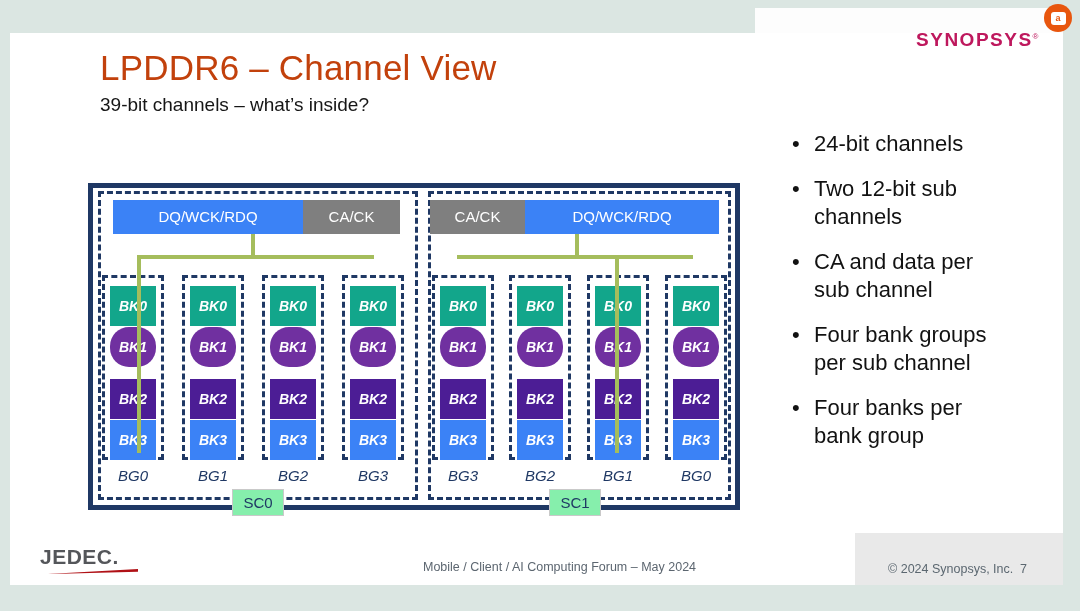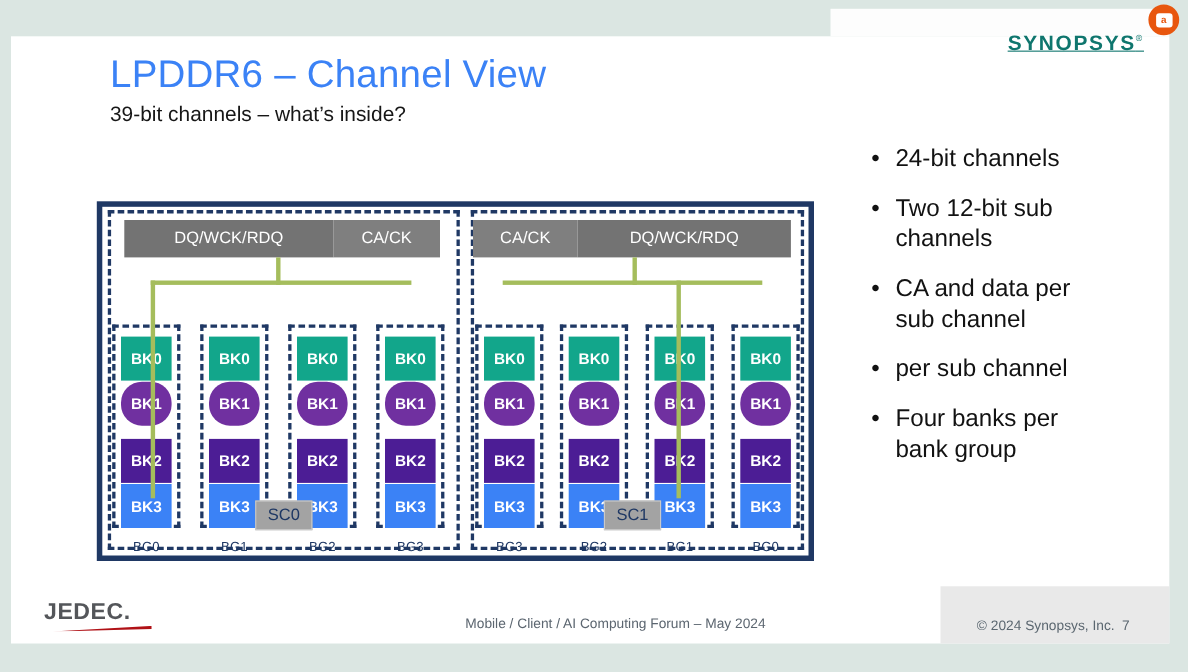--- a/index.html
+++ b/index.html
@@ -24,30 +24,30 @@
     width:15px; height:13px; background:#fff; border-radius:3px;
     color:#e8560e; font-size:9px; font-weight:bold; text-align:center;
     line-height:13px;
   }
   .slide {
     position:absolute; left:10px; top:33px; width:1053px; height:552px;
     background:#ffffff;
   }
   .title {
     position:absolute; left:90px; top:15px;
-    font-size:35px; color:#3b82f6; letter-spacing:0.2px;
+    font-size:35px; color:#c2410c; letter-spacing:0.2px;
   }
   .subtitle {
     position:absolute; left:90px; top:61px;
     font-size:19px; color:#161616;
   }
   .synopsys-logo {
     position:absolute; right:23px; top:-4px;
-    color:#0f766e; font-size:19px; font-weight:bold;
-    letter-spacing:1.5px; text-transform:uppercase;text-decoration:underline;
+    color:#be185d; font-size:19px; font-weight:bold;
+    letter-spacing:1.5px; text-transform:uppercase;
   }
   .synopsys-logo sup { font-size:8px; font-weight:normal; }
   
   .bullets {
     position:absolute; left:782px; top:97px; width:260px;
     list-style:none;
   }
   .bullets li {
     position:relative; padding-left:22px; margin-bottom:17px;
     font-size:22px; line-height:28px; color:#121212;
@@ -64,43 +64,43 @@
   .sc {
     position:absolute; top:3px; height:309px;
     border:3px dashed #1f3864;
   }
   .sc.sc0 { left:5px;   width:320px; }
   .sc.sc1 { left:335px; width:303px; }
   .tb {
     position:absolute; top:12px; height:34px; line-height:34px;
     text-align:center; color:#ffffff; font-size:15px; z-index:2;
   }
-  .tb.data { background:#737373; }
+  .tb.data { background:#3b82f6; }
   .tb.ca   { background:#7f7f7f;text-align:center; }
   .gl { position:absolute; background:#a5bd5c; z-index:6; }
   .bg-box {
-    position:absolute; top:107px; width:62px; height:185px;
-    border:3px dashed #1f3864; padding-top:8px; z-index:3;
+    position:absolute; top:87px; width:62px; height:185px;
+    border:3px dashed #1f3864; padding-top:8px; z-index:3;font-style:italic;
   }
   .bank {
     width:46px; height:40px; margin:0 auto 1px auto;
     color:#ffffff; font-size:14px; font-weight:600;
     line-height:40px; text-align:center;
   }
   .bk0 { background:#12a68b; }
   .bk1 { background:#7030a0;border-radius:19px; }
   .bk2 { background:#4c1d95;margin-top:12px; }
   .bk3 { background:#3b82f6; }
   .bg-label {
     position:absolute; left:-6px; right:-6px; bottom:-27px;
-    text-align:center; color:#1f3864; font-size:12px;
+    text-align:center; color:#1f3864; font-size:15px;
   }
   .sc-tag {
-    position:absolute; top:267px; width:52px; height:27px;
-    background:#a3a3a3; border:1px solid #c9c9c9;
+    position:absolute; top:301px; width:52px; height:27px;
+    background:#86efac; border:1px solid #c9c9c9;
     color:#1f3864; font-size:15px; line-height:25px; text-align:center;
     z-index:8;
   }
   .sc-tag.t0 { left:139px; }
   .sc-tag.t1 { left:456px; }
   
   .footer-gray {
     position:absolute; right:0; top:500px; width:208px; height:52px;
     background:#e9e9e9;
   }
@@ -150,20 +150,21 @@
     </li>
     <li>
       <span>Two 12-bit sub</span>
       <span>channels</span>
     </li>
     <li>
       <span>CA and data per</span>
       <span>sub channel</span>
     </li>
     <li>
+      <span>Four bank groups</span>
       <span>per sub channel</span>
     </li>
     <li>
       <span>Four banks per</span>
       <span>bank group</span>
     </li>
   </ul>
 
   <div class="diagram">
 

